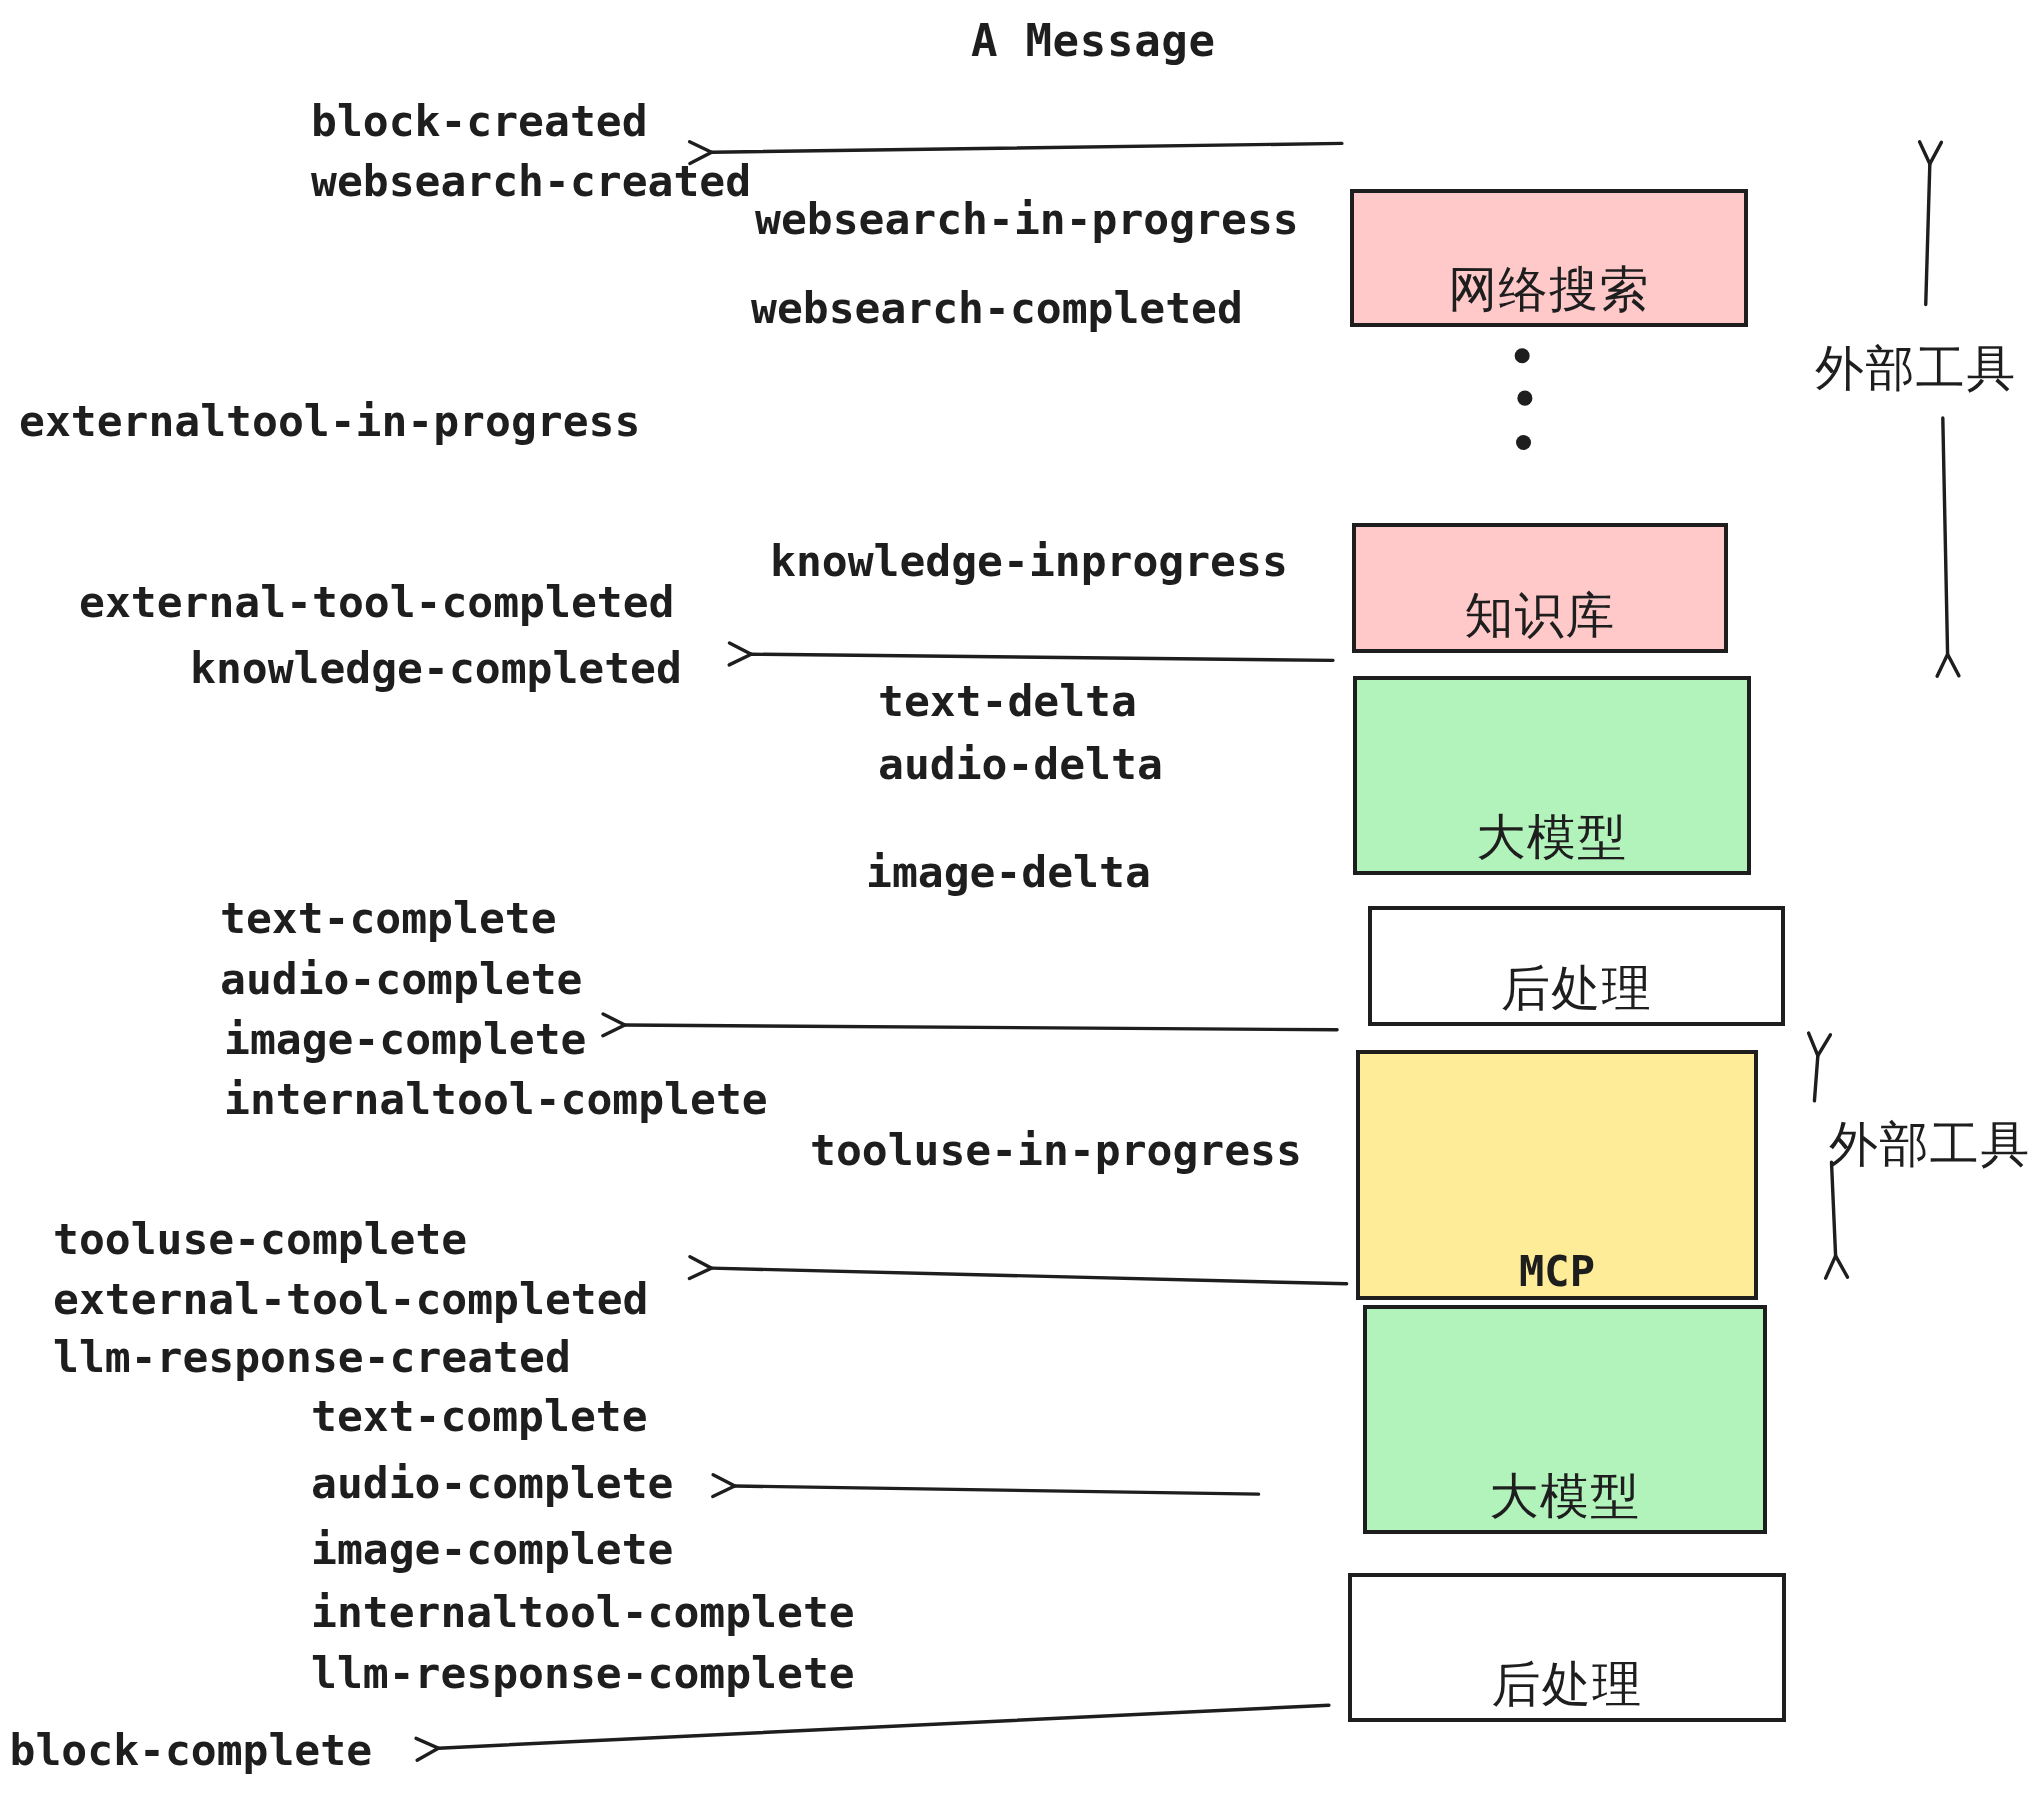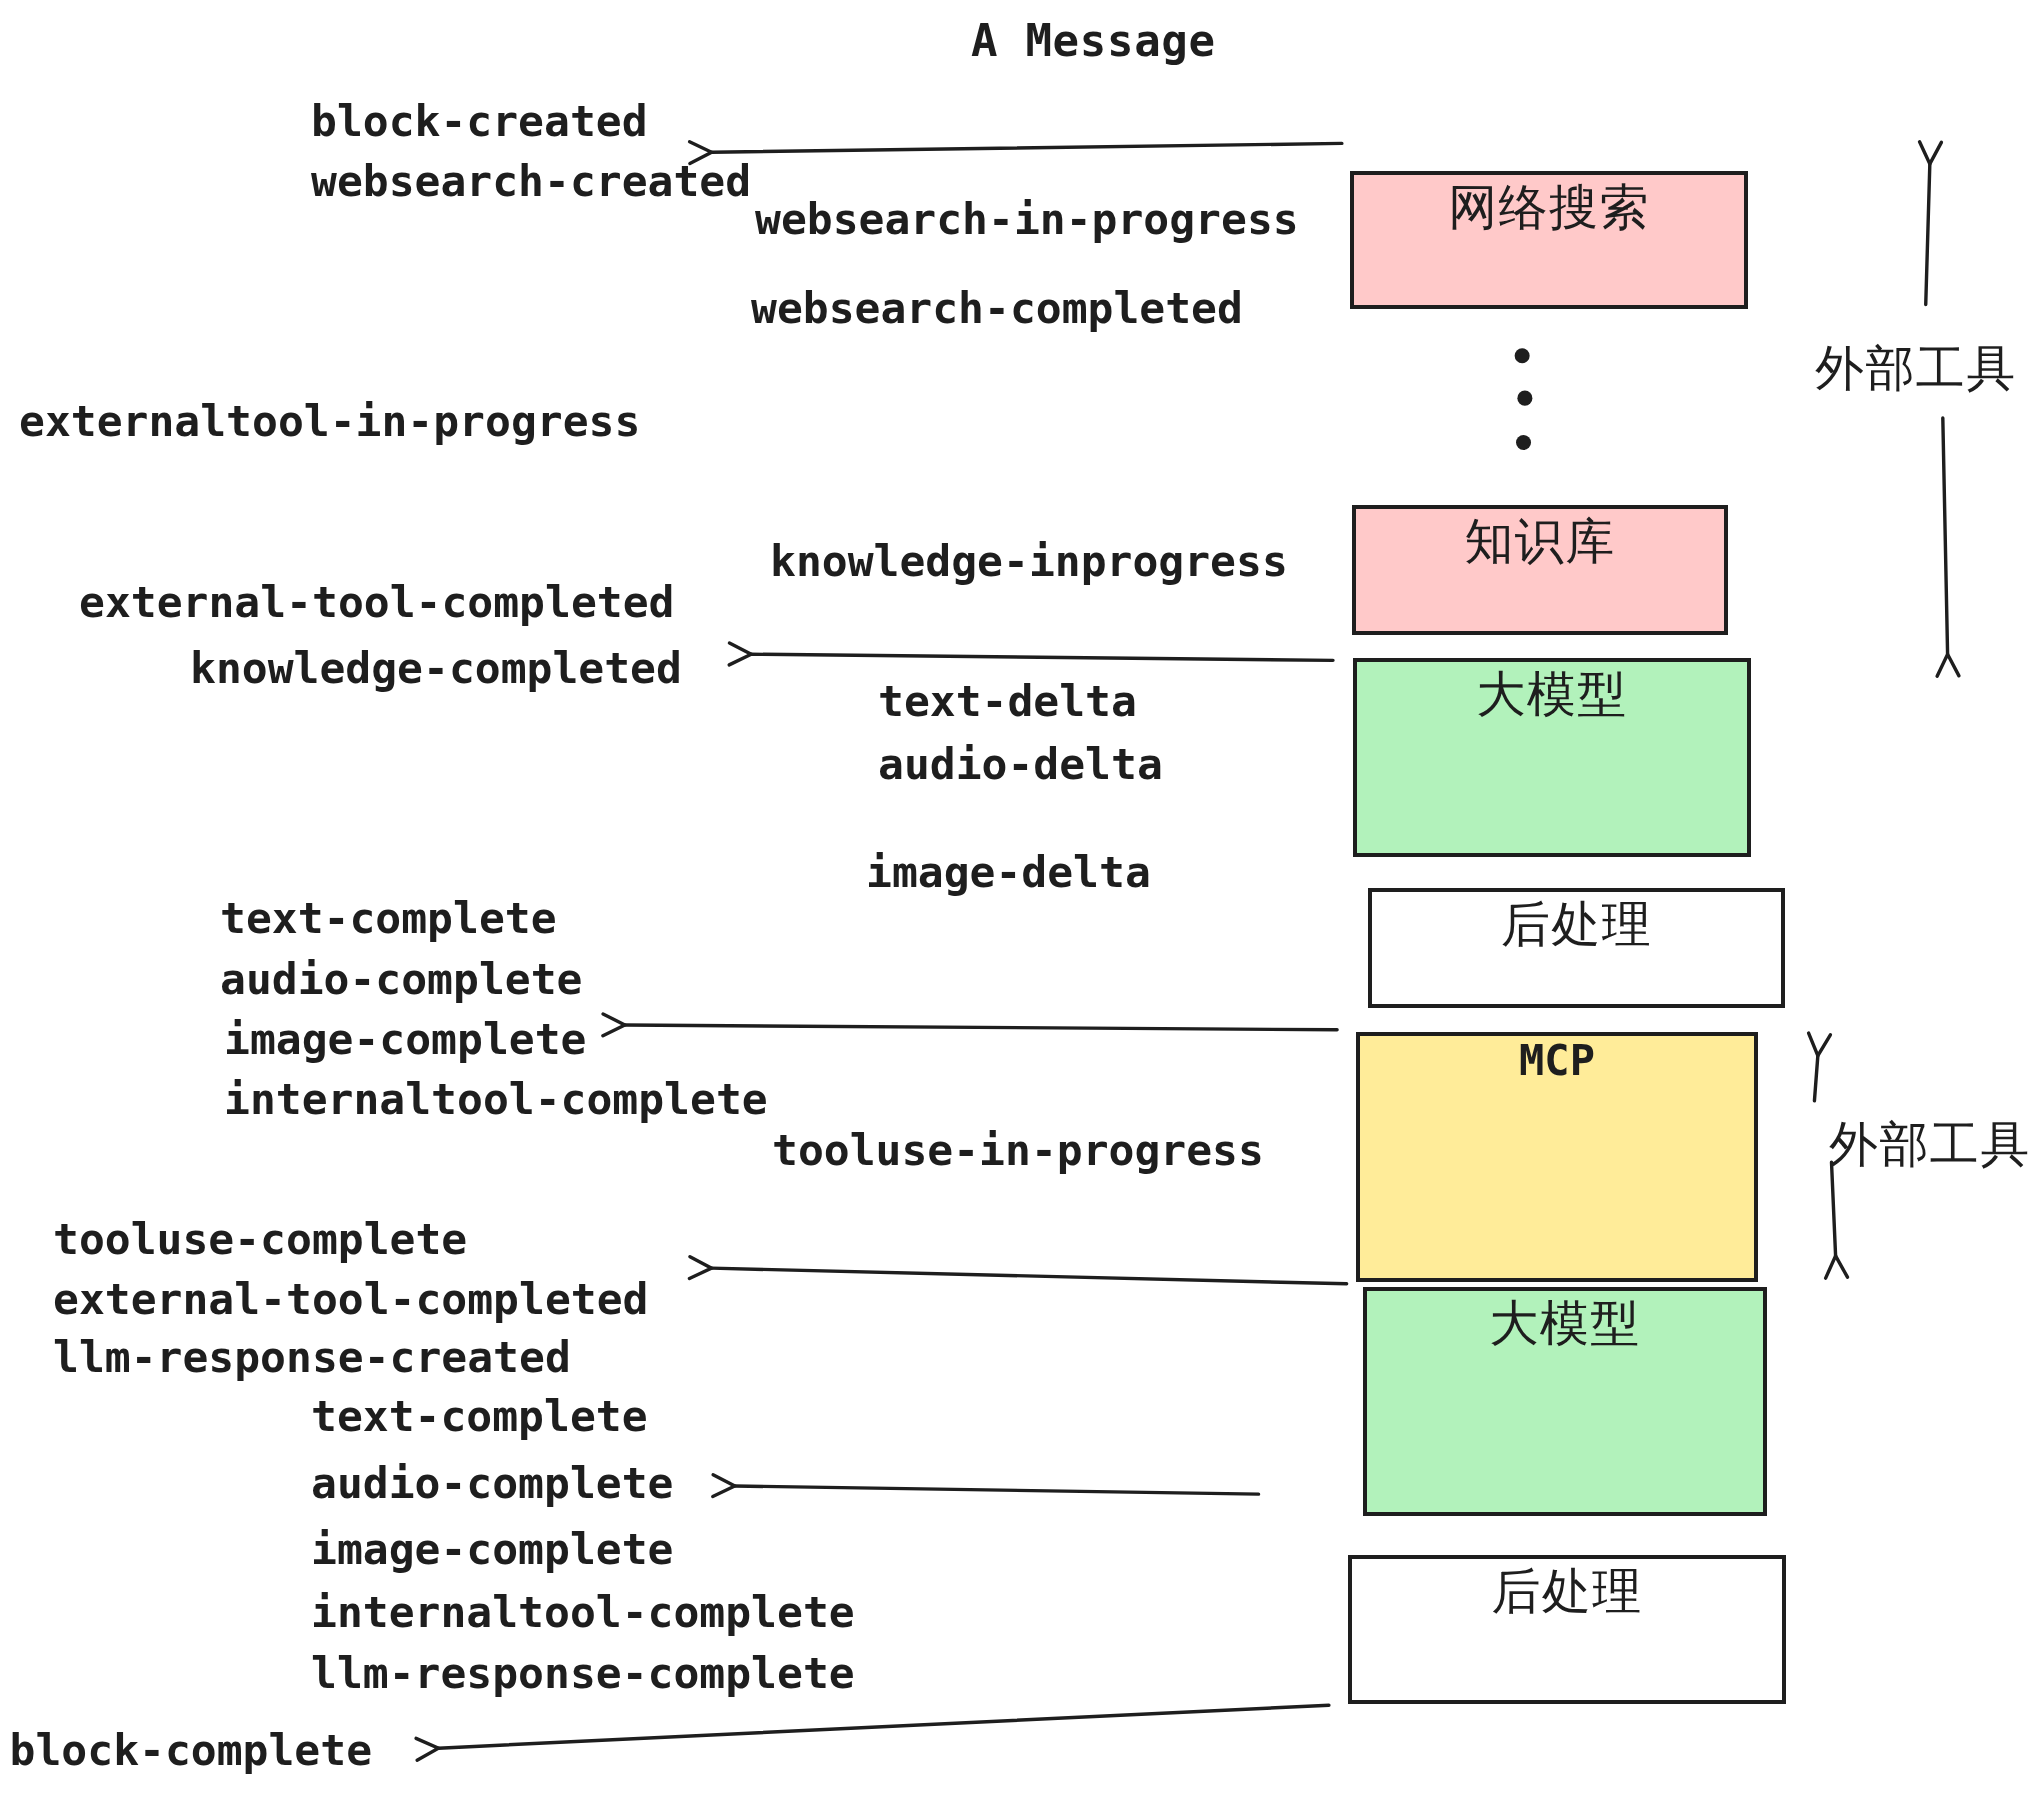--- a/index.html
+++ b/index.html
@@ -24,23 +24,24 @@
     font-size:43px;
     font-weight:bold;
     line-height:1.1;
     white-space:nowrap;
   }
   .box{
     position:absolute;
     border:4.1px solid #1e1e1e;
     box-sizing:border-box;
     display:flex;
-    align-items:flex-start;
+    align-items:flex-end;
     justify-content:center;
     background:#ffffff;
+    margin-top:18px;
   }
   .box .cn-label{
     font-family:"DejaVu Sans", sans-serif;
     font-size:49px;
     font-weight:500;
     letter-spacing:1.4px;
     white-space:nowrap;
   }
   .box .mono-label{
     font-family:"DejaVu Sans Mono", monospace;
@@ -85,21 +86,21 @@
   <div class="evt" style="left:770px;top:538px;">knowledge-inprogress</div>
   <div class="evt" style="left:79px;top:579px;">external-tool-completed</div>
   <div class="evt" style="left:190px;top:645px;">knowledge-completed</div>
   <div class="evt" style="left:878px;top:678px;">text-delta</div>
   <div class="evt" style="left:878px;top:741px;">audio-delta</div>
   <div class="evt" style="left:866px;top:803px;margin-top:46px;">image-delta</div>
   <div class="evt" style="left:220px;top:895px;">text-complete</div>
   <div class="evt" style="left:220px;top:956px;">audio-complete</div>
   <div class="evt" style="left:224px;top:1016px;">image-complete</div>
   <div class="evt" style="left:224px;top:1076px;">internaltool-complete</div>
-  <div class="evt" style="left:772px;top:1127px;text-align:right;">tooluse-in-progress</div>
+  <div class="evt" style="left:810px;top:1127px;text-align:right;">tooluse-in-progress</div>
   <div class="evt" style="left:53px;top:1216px;">tooluse-complete</div>
   <div class="evt" style="left:53px;top:1276px;">external-tool-completed</div>
   <div class="evt" style="left:53px;top:1334px;">llm-response-created</div>
   <div class="evt" style="left:311px;top:1393px;">text-complete</div>
   <div class="evt" style="left:311px;top:1460px;">audio-complete</div>
   <div class="evt" style="left:311px;top:1526px;">image-complete</div>
   <div class="evt" style="left:311px;top:1589px;">internaltool-complete</div>
   <div class="evt" style="left:311px;top:1650px;">llm-response-complete</div>
   <div class="evt" style="left:9.6px;top:1727px;">block-complete</div>
 

